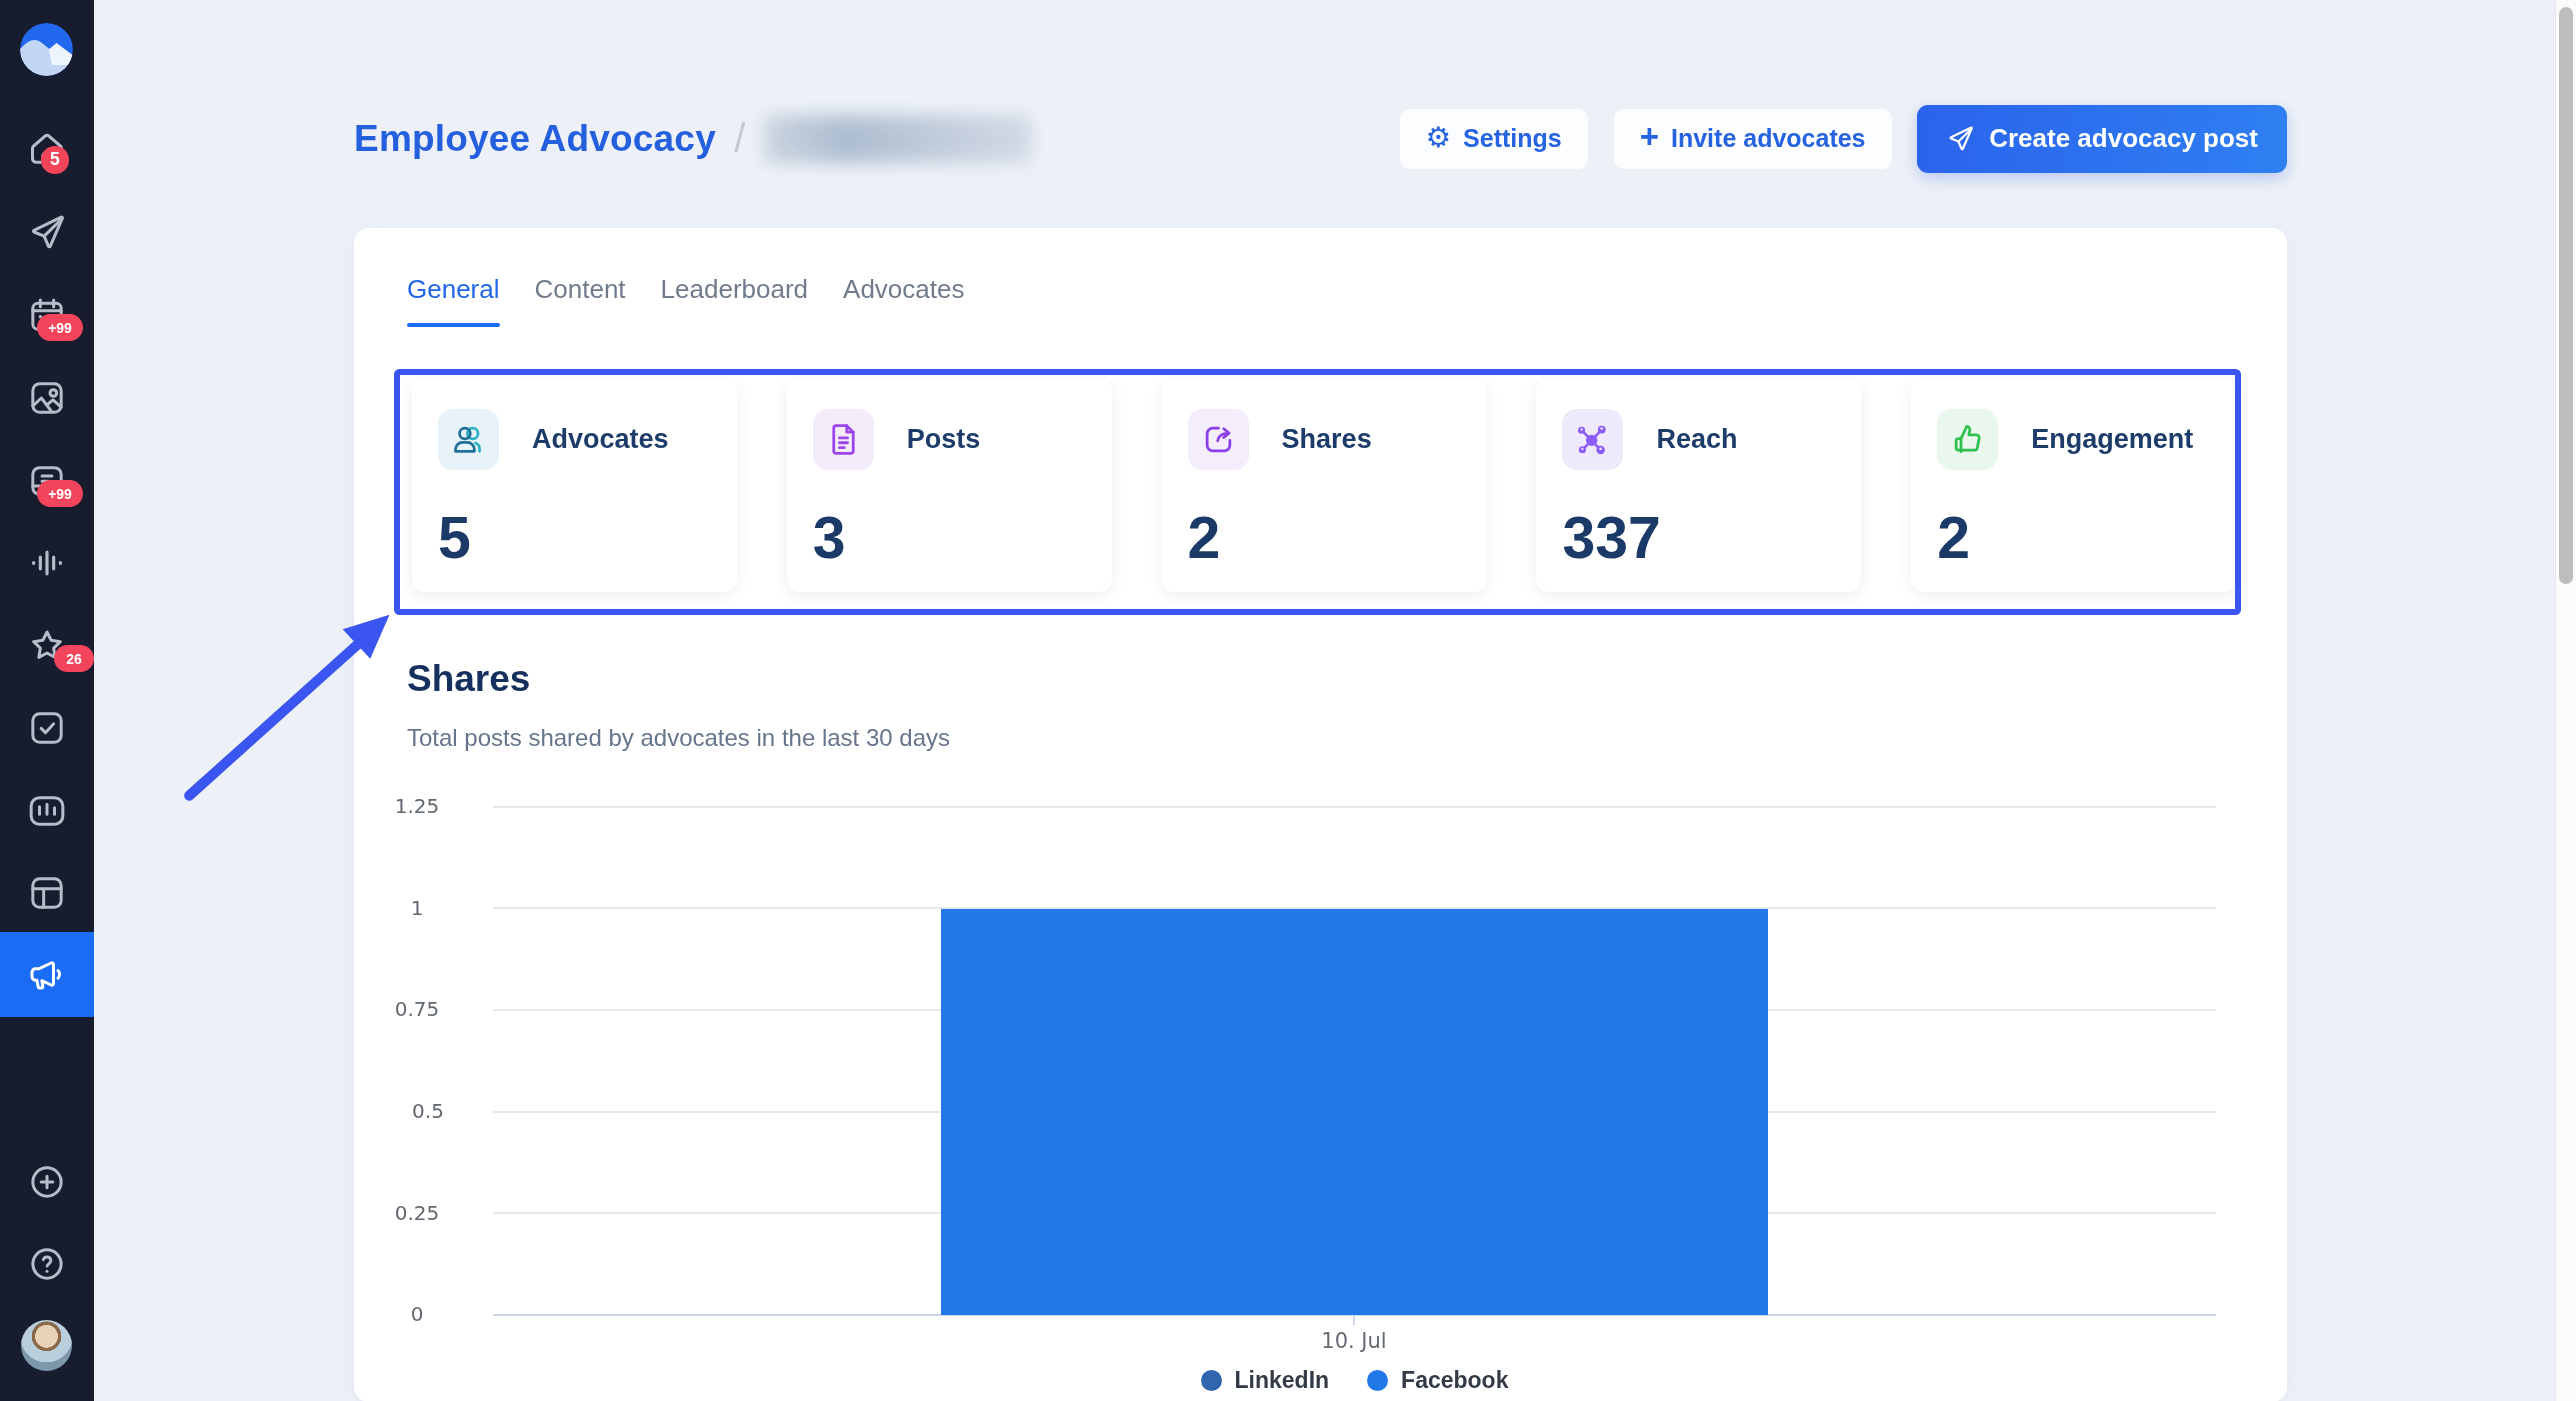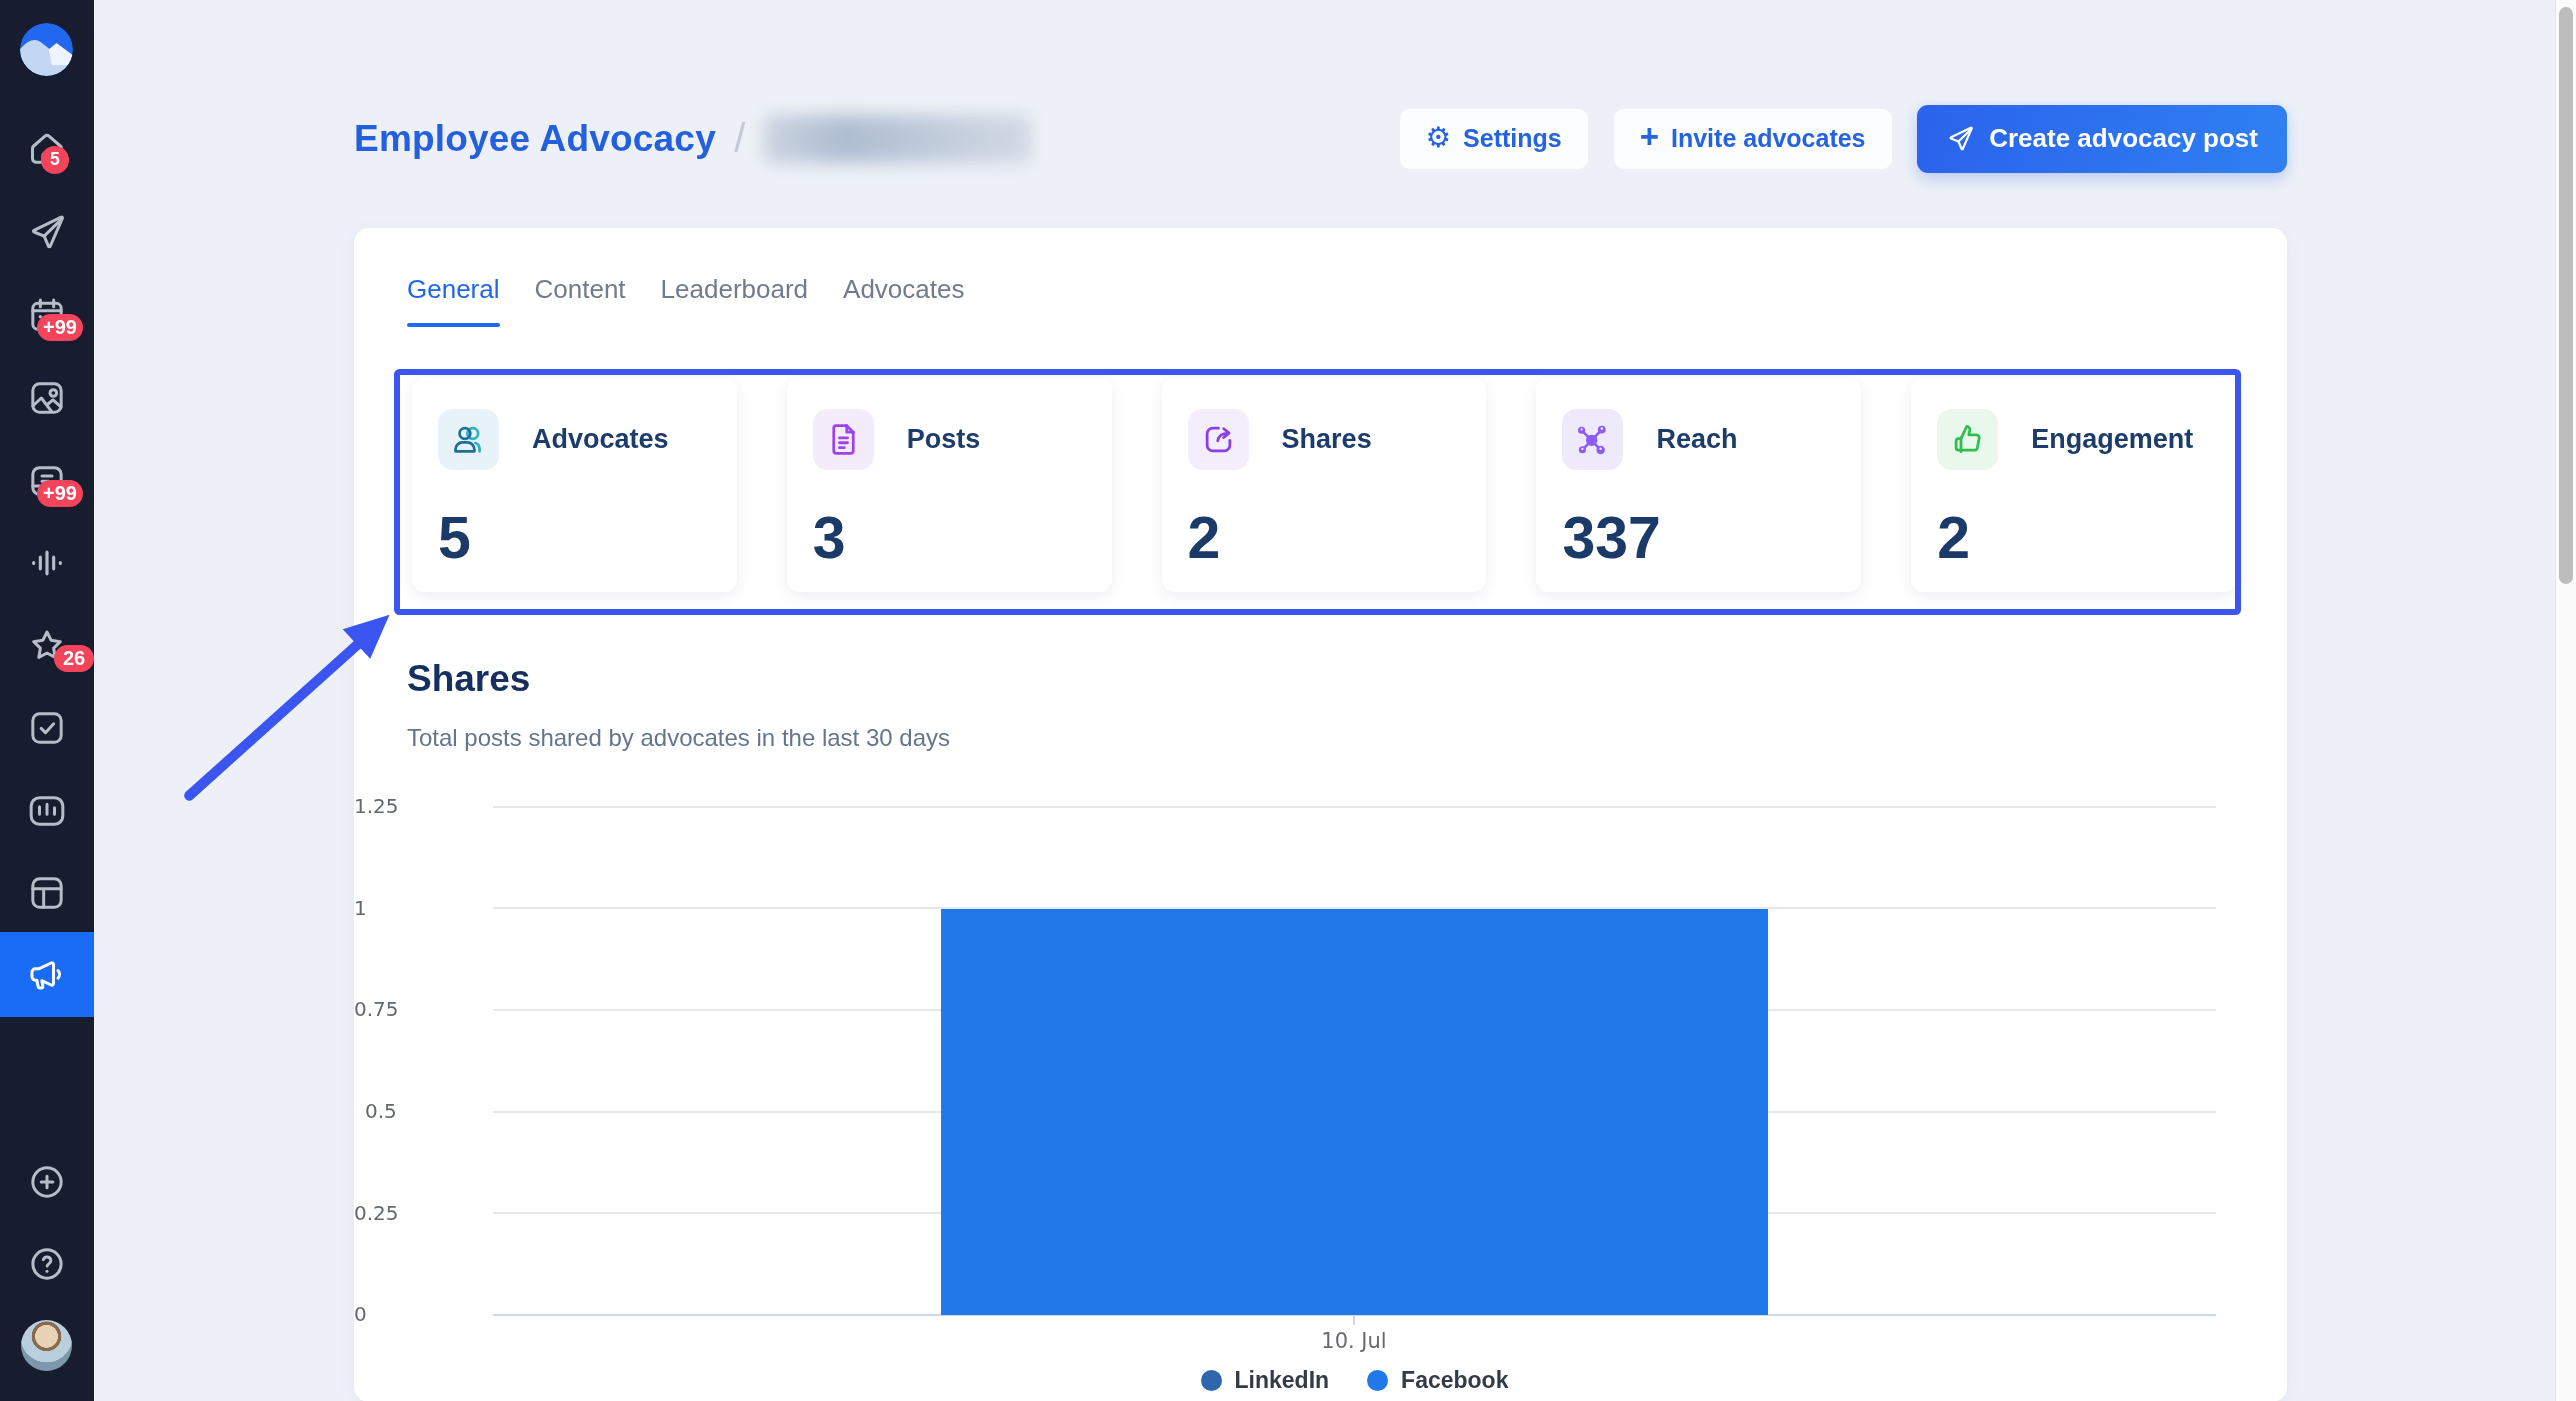--- a/index.html
+++ b/index.html
@@ -6,21 +6,21 @@
   body{width:2576px;height:1402px;overflow:hidden;background:#edf1f7;
        font-family:"Liberation Sans",sans-serif;position:relative;}
   .page{position:absolute;inset:0;}
 
   
   .sidebar{position:absolute;left:0;top:0;width:94px;height:1402px;background:#171c2e;z-index:10;}
   .logo{position:absolute;left:20px;top:23px;width:53px;height:53px;border-radius:50%;overflow:hidden;cursor:pointer;}
   .nav-item{position:absolute;left:0;width:94px;height:83px;display:flex;align-items:center;justify-content:center;cursor:pointer;}
   .nav-item svg{width:40px;height:40px;}
   .nav-item.active{background:#1b6cf5;height:85px;}
-  .badge{position:absolute;background:#f2455c;color:#fff;font-weight:700;font-size:20px;
+  .badge{position:absolute;background:#f2455c;color:#fff;font-weight:700;font-size:14px;
          display:flex;align-items:center;justify-content:center;border-radius:14.7px;z-index:2;}
   .badge.round{left:41px;top:39px;width:27.6px;height:27.6px;border-radius:50%;font-size:17.5px;}
   .badge.pill{left:37px;top:41px;width:46px;height:27px;}
   .badge.pill.small{left:54px;width:40px;}
   .avatar{position:absolute;left:21px;top:1320px;width:51px;height:51px;border-radius:50%;cursor:pointer;
           background:radial-gradient(circle at 50% 32%,#e8d3b6 0 26%,#8a6a4c 27% 34%,#b9cfdd 35% 60%,#7d97ab 61%);}
 
   
   .header{position:absolute;left:354px;top:96px;width:1933px;height:85px;display:flex;align-items:center;justify-content:space-between;}
   .title-group{display:flex;align-items:center;gap:18.4px;}
@@ -65,21 +65,21 @@
   .stat-value{font-size:59px;font-weight:600;color:#1b3a68;line-height:1;}
 
   .section-title{position:absolute;left:53px;top:430px;font-size:37px;font-weight:700;color:#15305e;}
   .section-sub{position:absolute;left:53px;top:496px;font-size:24px;color:#66758c;}
 
   
   .chart{position:absolute;left:0;top:0;width:1933px;height:1174px;pointer-events:none;
          font-family:"DejaVu Sans",sans-serif;}
   .gridline{position:absolute;height:1.8px;background:#e7e7e7;z-index:1;}
   .gridline.axisline{background:#ccd6eb;}
-  .ytick{position:absolute;left:0;width:108px;height:29px;line-height:29px;text-align:left;
+  .ytick{position:absolute;left:9px;width:108px;height:29px;line-height:29px;text-align:center;
          font-size:20px;color:#62686f;}
   .bar-stack{position:absolute;display:flex;flex-direction:column;justify-content:flex-end;z-index:2;pointer-events:auto;cursor:pointer;}
   .xtick-mark{position:absolute;left:999px;top:1087px;width:1.8px;height:10px;background:#ccd6eb;}
   .xtick-label{position:absolute;left:862px;top:1101px;width:276px;text-align:center;font-size:21px;color:#666b73;}
   .legend{position:absolute;left:139px;top:1139px;width:1723px;display:flex;justify-content:center;gap:38px;
           font-family:"Liberation Sans",sans-serif;pointer-events:auto;}
   .legend-item{display:flex;align-items:center;gap:13px;cursor:pointer;}
   .legend-dot{width:21px;height:21px;border-radius:50%;}
   .legend-label{font-size:23px;font-weight:700;color:#333c46;}
 

